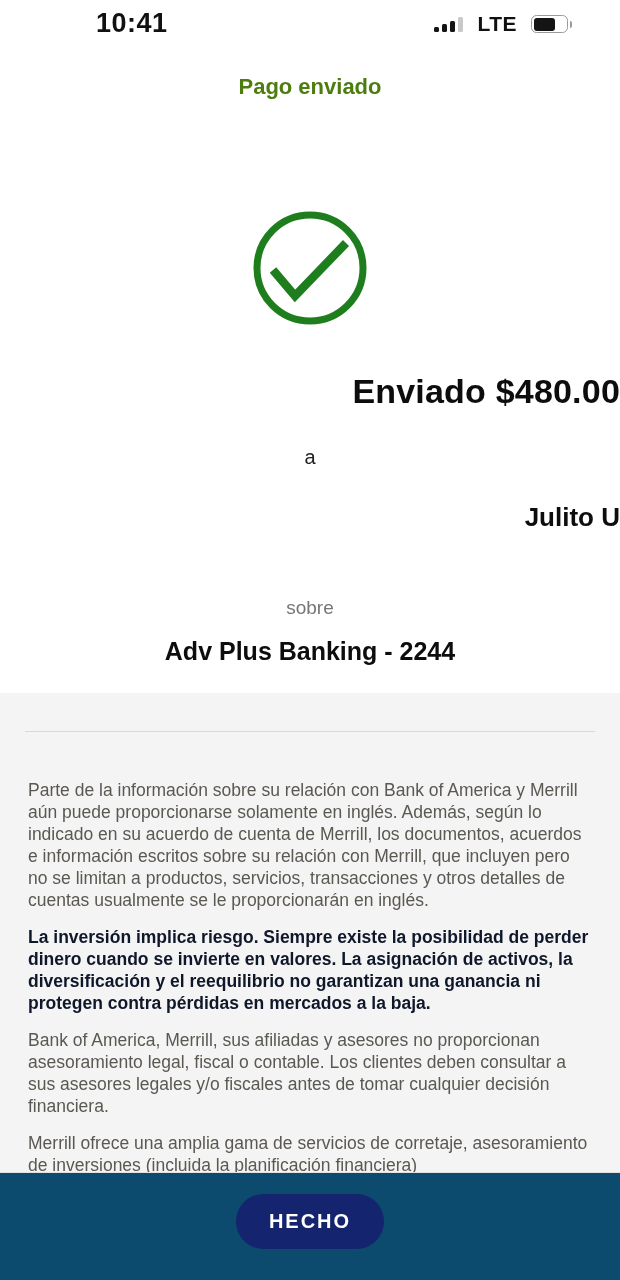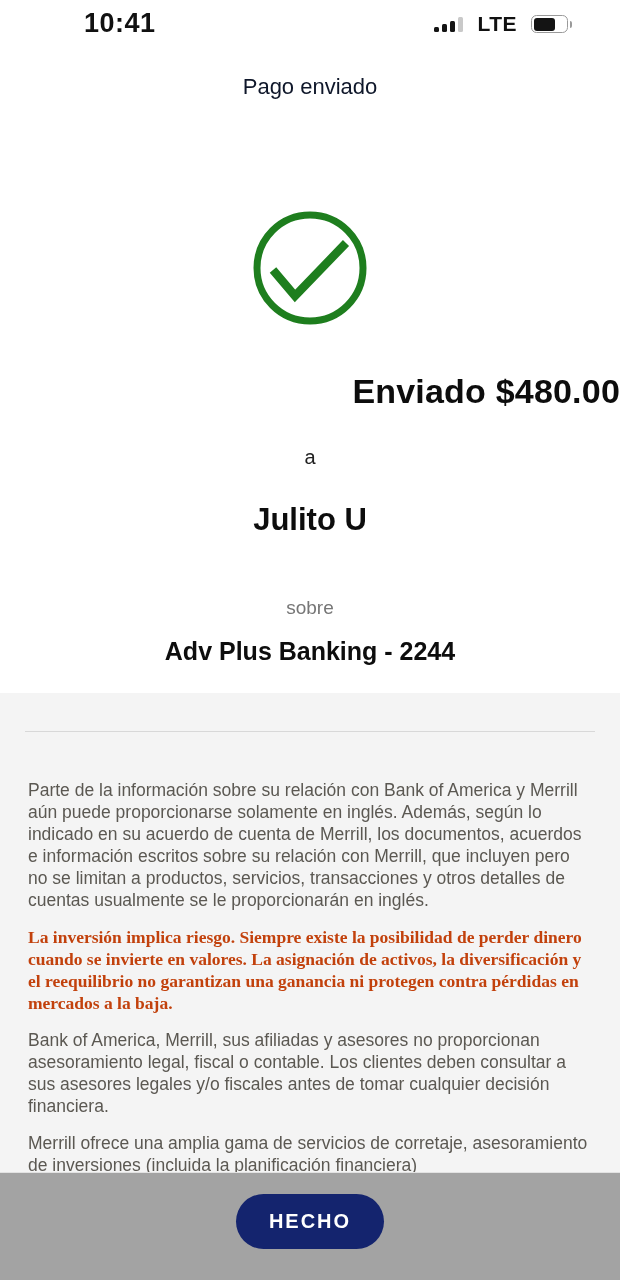--- a/index.html
+++ b/index.html
@@ -4,59 +4,59 @@
 <style>
   * { margin:0; padding:0; box-sizing:border-box; }
   html,body { background:#ffffff; }
   body { font-family:"Liberation Sans", sans-serif; }
   .screen {
     position:relative; width:620px; height:1280px;
     background:#ffffff; overflow:hidden; margin:0 auto;
   }
 
   
-  .statusbar { position:absolute; top:0; left:0; right:0; height:54px; }
+  .statusbar { position:absolute; top:0; left:12px; right:0; height:54px; }
   .sb-time {
     position:absolute; left:84px; top:8px;
     font-size:27px; font-weight:700; color:#111111; letter-spacing:0.5px;
   }
   .sb-right { position:absolute; right:52px; top:12px; display:flex; align-items:center; gap:14px; }
   .sig { display:flex; align-items:flex-end; gap:3px; height:15px; }
   .sig i { display:block; width:5px; border-radius:1.5px; background:#141414; }
   .sig i:nth-child(1){ height:5px; }
   .sig i:nth-child(2){ height:8px; }
   .sig i:nth-child(3){ height:11px; }
   .sig i:nth-child(4){ height:15px; background:#c9c9c9; }
   .sb-net { font-size:21px; font-weight:700; color:#111111; letter-spacing:0.5px; }
   .batt { position:relative; width:37px; height:18px; }
   .batt .shell { position:absolute; inset:0; border:1.5px solid #9a9a9a; border-radius:5.5px; background:#ffffff; }
   .batt .fill { position:absolute; left:2.5px; top:2.5px; width:21px; height:13px; border-radius:3px; background:#141414; }
   .batt .nub { position:absolute; right:-4px; top:5.5px; width:2.5px; height:7px; border-radius:0 2px 2px 0; background:#9a9a9a; }
 
   
   .page-title {
     position:absolute; top:74px; left:0; right:0; text-align:center;
-    font-size:22px; color:#0f172a; font-weight:400;
+    font-size:22px; color:#4d7c0f; font-weight:700;
   }
 
   
   .check-wrap { position:absolute; top:208px; left:250px; width:120px; height:120px; }
 
   
   .amount {
     position:absolute; top:372px; left:0; right:0; text-align:right;
     font-size:34px; font-weight:800; color:#0d0d0d; letter-spacing:0.2px;
   }
   .to-label {
     position:absolute; top:446px; left:0; right:0; text-align:center;
     font-size:20px; color:#222222;
   }
   .recipient {
-    position:absolute; top:502px; left:0; right:0; text-align:center;
-    font-size:31px; font-weight:800; color:#0d0d0d;
+    position:absolute; top:502px; left:0; right:0; text-align:right;
+    font-size:26px; font-weight:800; color:#0d0d0d;
   }
   .from-label {
     position:absolute; top:597px; left:0; right:0; text-align:center;
     font-size:19px; color:#767676;
   }
   .account {
     position:absolute; top:637px; left:0; right:0; text-align:center;
     font-size:25px; font-weight:800; color:#0d0d0d;
   }
 
@@ -65,26 +65,26 @@
     position:absolute; top:693px; left:0; width:620px; height:479px;
     background:#f4f4f4; overflow:hidden;
   }
   .disclaimer .divider {
     position:absolute; top:38px; left:25px; right:25px; height:1px; background:#d8d8d8;
   }
   .disclaimer .paras { position:absolute; top:70px; left:28px; right:26px;margin-top:16px; }
   .disclaimer p {
     font-size:17.5px; line-height:22px; color:#5b5852; margin:0 0 15px 0;
   }
-  .disclaimer p.bold { font-weight:700; color:#c2410c;font-family:Liberation Serif, serif; }
+  .disclaimer p.bold { font-weight:700; color:#0f172a; }
 
   
   .footer {
     position:absolute; top:1172px; left:0; width:620px; height:108px;
-    background:#a3a3a3; border-top:1px solid #e2e2e2;
+    background:#0c4a6e; border-top:1px solid #e2e2e2;
   }
   .done-btn {
     position:absolute; top:21px; left:50%; transform:translateX(-50%);
     width:148px; height:55px; border:none; border-radius:28px;
     background:#14246e; color:#ffffff; font-family:"Liberation Sans", sans-serif;
     font-size:20px; font-weight:700; letter-spacing:2px; cursor:pointer;
   }
 </style>
 </head>
 <body>

